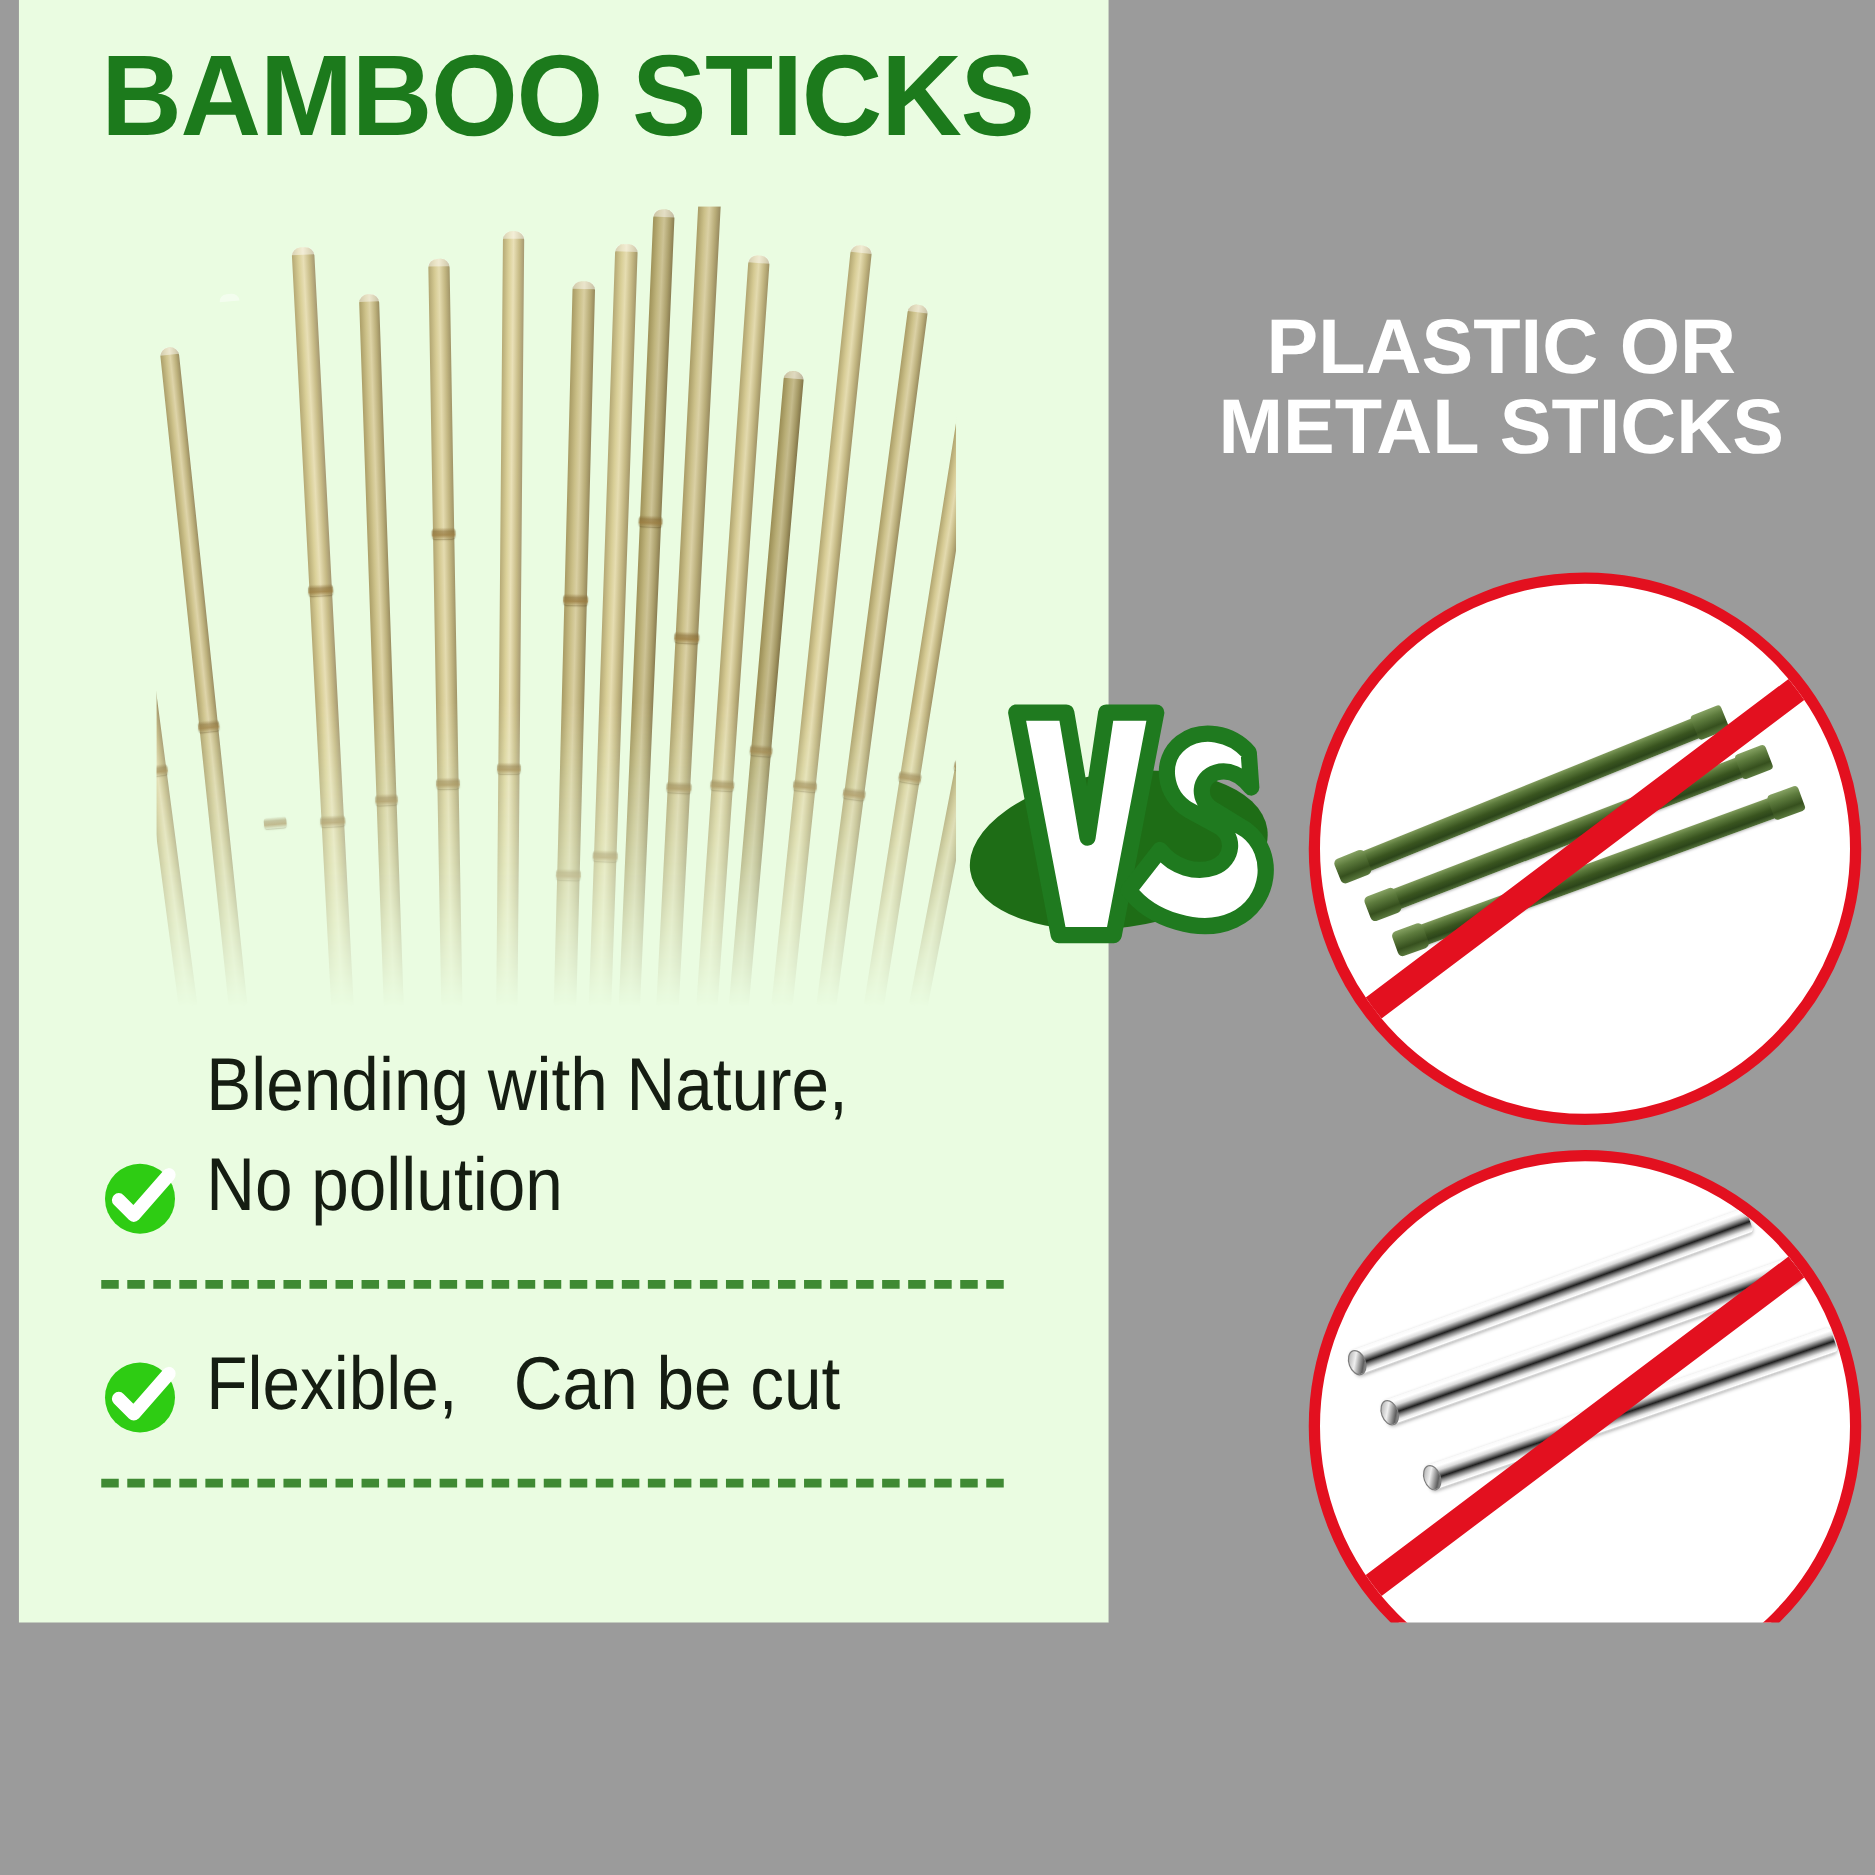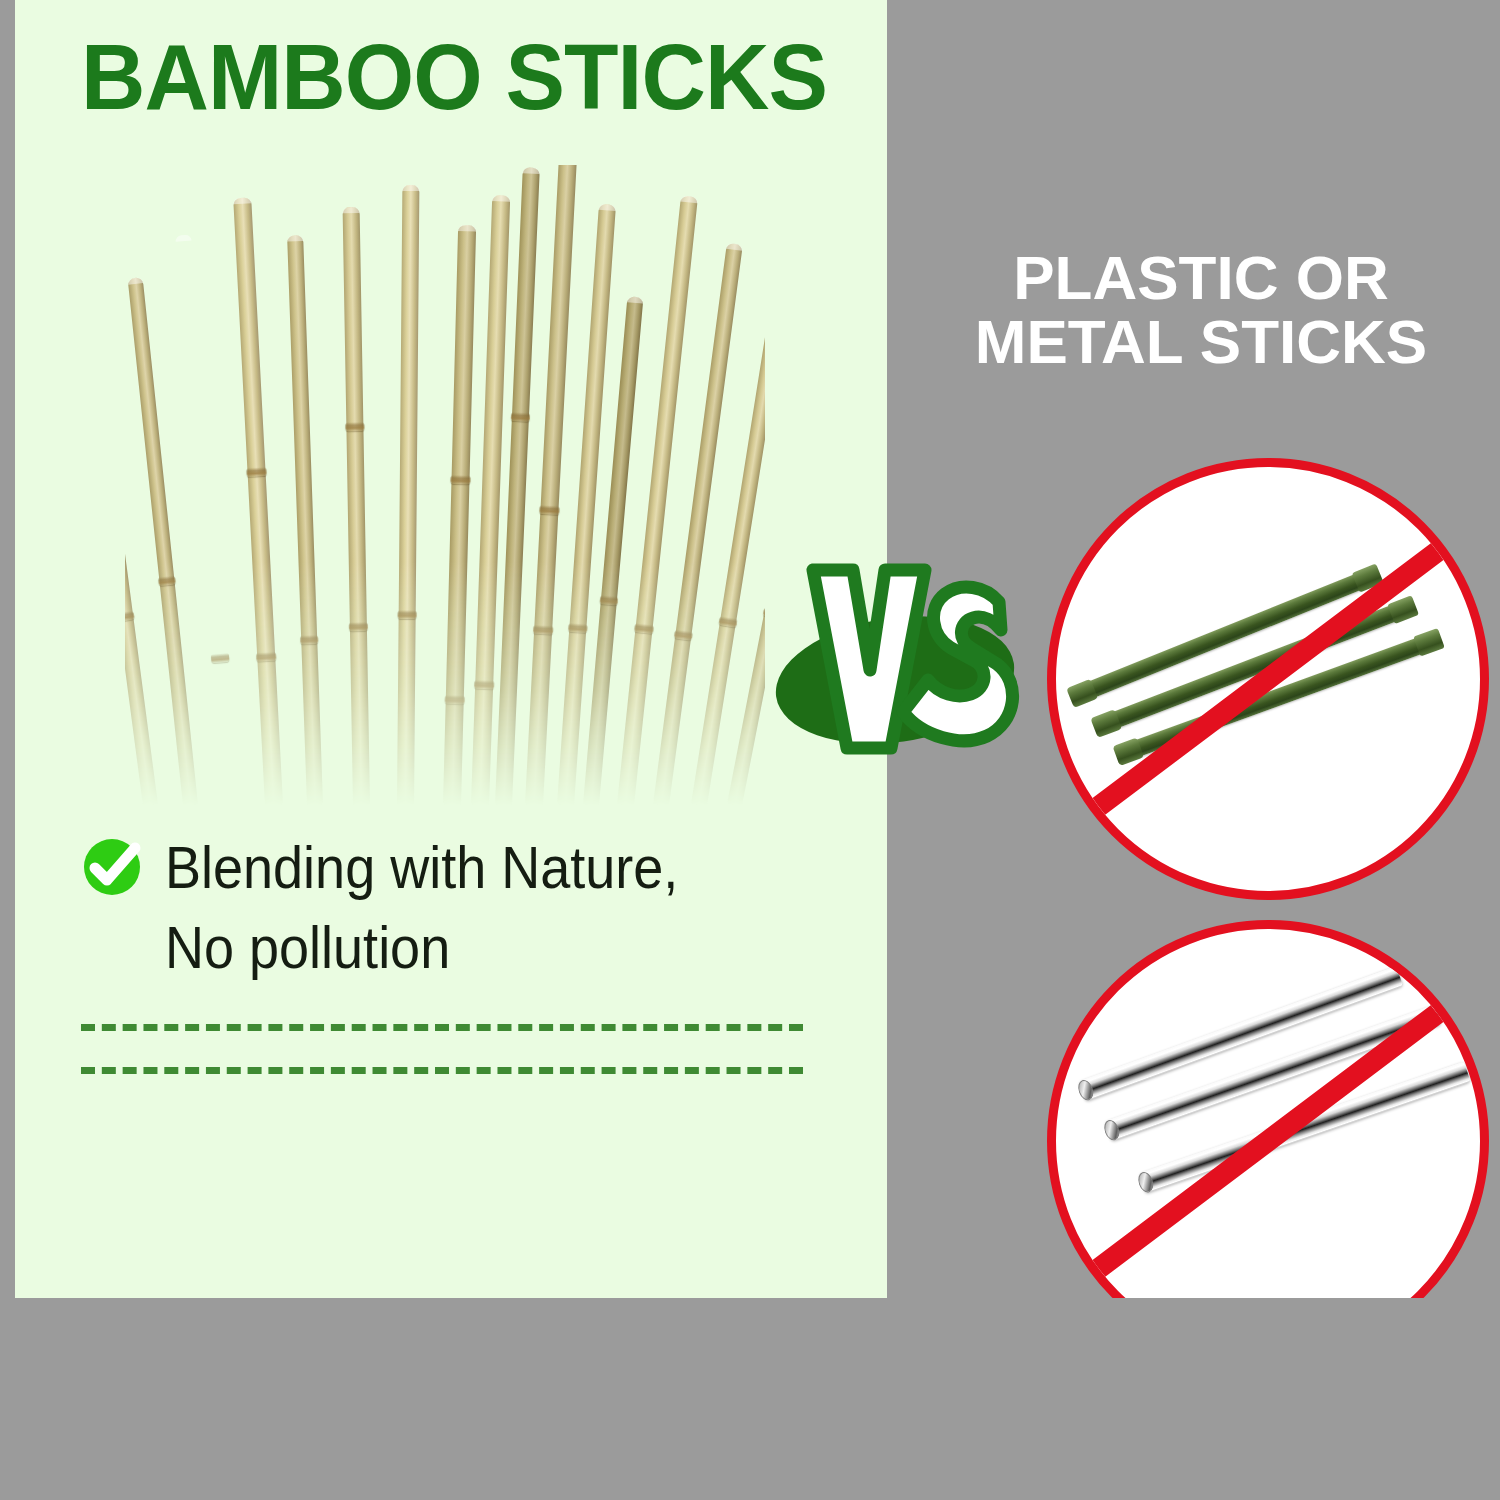--- a/index.html
+++ b/index.html
@@ -155,21 +155,21 @@
   }
 
   
   .features {
     position:absolute;
     left:66px; top:828px;
     width:760px;
   }
   .feature-row {
     display:flex;
-    align-items:flex-start;
+    align-items:flex-end;
     gap:22px;
   }
   .check-icon {
     flex:0 0 auto;
     width:62px; height:62px;
     margin-top:6px;
   }
   .feature-text {
     font-size:60px;
     line-height:80px;
@@ -330,19 +330,28 @@
           <circle cx="31" cy="33" r="28" fill="#2ecc13"></circle>
           <path d="M 14 34 L 26 46 L 54 14" stroke="#ffffff" stroke-width="11" fill="none" stroke-linecap="round" stroke-linejoin="round"></path>
         </svg>
       </span>
       <span class="feature-text">Blending with Nature,
 No pollution</span>
     </div>
 
     <div class="dash-div"></div>
 
+    <div class="feature-row f2">
+      <span class="check-icon">
+        <svg viewBox="0 0 62 62" width="62" height="62">
+          <circle cx="31" cy="33" r="28" fill="#2ecc13"></circle>
+          <path d="M 14 34 L 26 46 L 54 14" stroke="#ffffff" stroke-width="11" fill="none" stroke-linecap="round" stroke-linejoin="round"></path>
+        </svg>
+      </span>
+      <span class="feature-text">Flexible,   Can be cut</span>
+    </div>
 
     <div class="dash-div"></div>
 
 
   </div>
 
 </div>
 
 </body></html>

